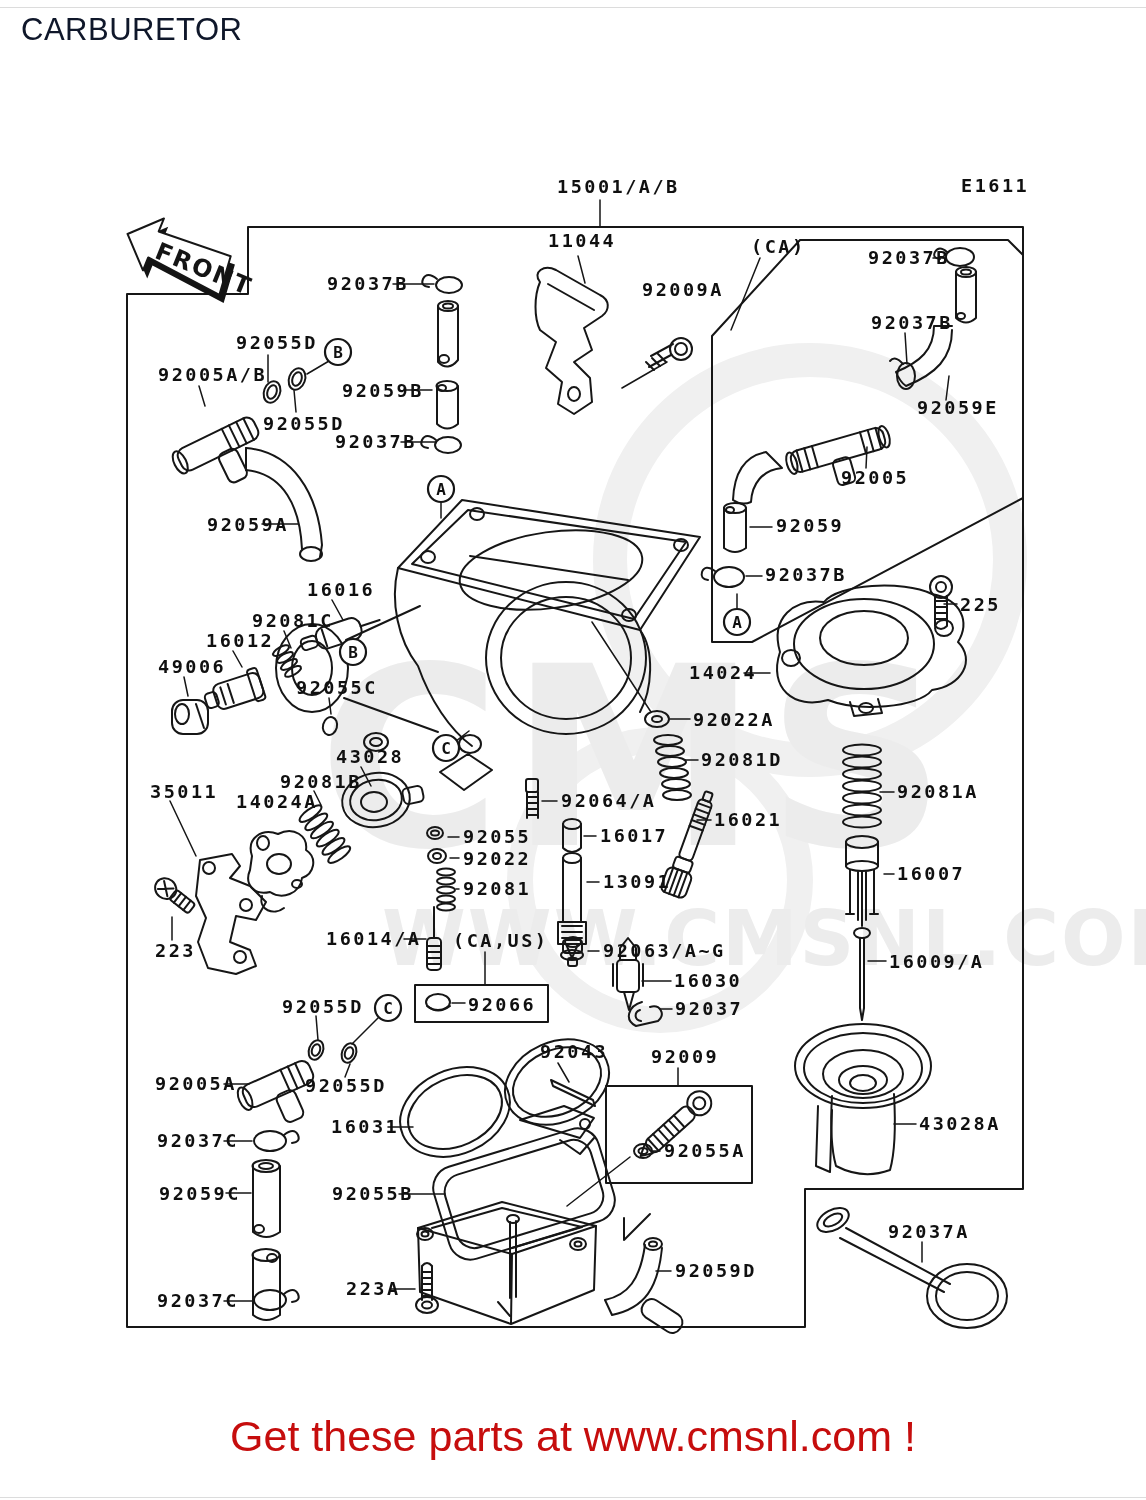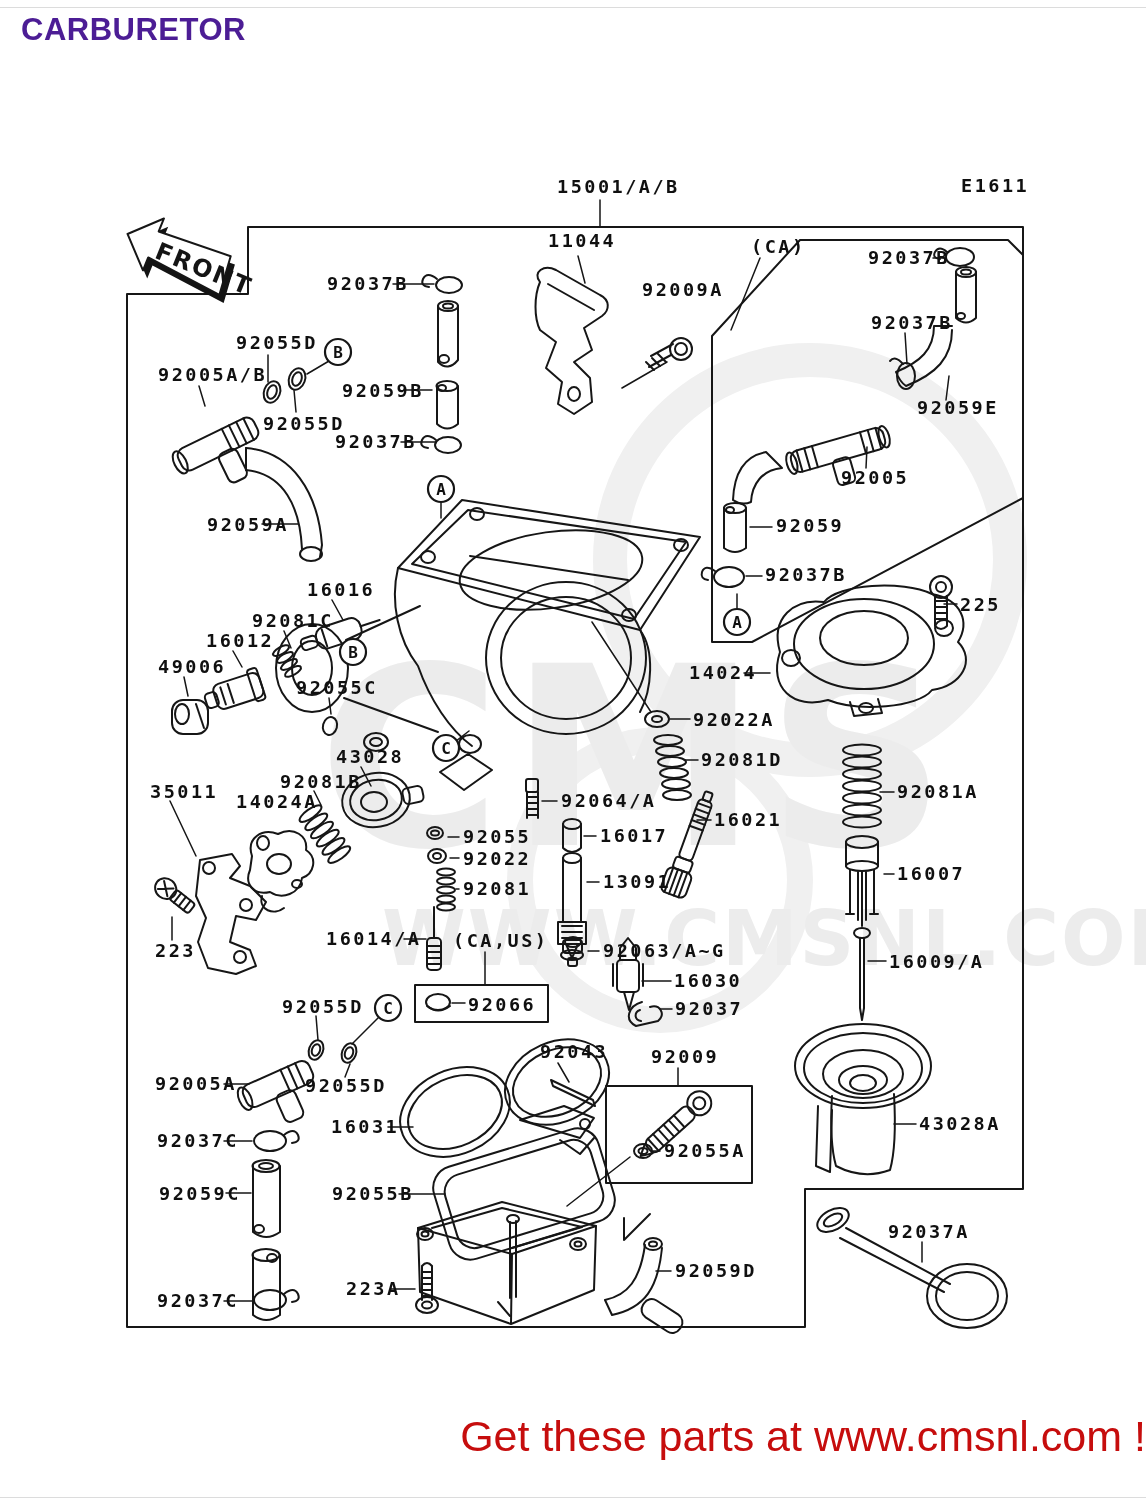--- a/index.html
+++ b/index.html
@@ -1,19 +1,19 @@
 <!DOCTYPE html>
 <html><head>
 <meta charset="utf-8">
 <style>
   html,body{margin:0;padding:0;background:#ffffff;}
   body{width:1146px;height:1500px;position:relative;font-family:"Liberation Sans",sans-serif;overflow:hidden;}
   .hairline{position:absolute;left:0;width:1146px;height:1px;background:#dcdcdc;}
-  #page-title{position:absolute;left:21px;top:12px;font-size:31px;color:#4c1d95;letter-spacing:.5px;font-weight:bold;}
-  #footer-text{position:absolute;left:0;top:1412px;width:1146px;text-align:right;font-size:43px;color:#c60d0d;}
+  #page-title{position:absolute;left:21px;top:12px;font-size:31px;color:#0f172a;letter-spacing:.5px;}
+  #footer-text{position:absolute;left:0;top:1412px;width:1146px;text-align:center;font-size:43px;color:#c60d0d;}
   #diagram-svg{position:absolute;left:0;top:0;}
   .ln{fill:none;stroke:#161616;stroke-width:2;stroke-linecap:round;stroke-linejoin:round;}
   .lnf{fill:#ffffff;stroke:#161616;stroke-width:2;stroke-linejoin:round;}
   .thin{stroke-width:1.5;}
   .plabel{font-family:"DejaVu Sans Mono",monospace;font-weight:700;font-size:18.5px;letter-spacing:2.5px;fill:#101010;}
   .marker-circle{fill:#ffffff;stroke:#161616;stroke-width:2.2;}
   .marker-letter{font-family:"DejaVu Sans Mono",monospace;font-weight:700;font-size:16px;fill:#101010;text-anchor:middle;}
   .wm{fill:#ececec;font-family:"DejaVu Sans",sans-serif;font-weight:700;}
   .wmc{fill:none;stroke:#f0f0f0;}
   .front-txt{font-family:"DejaVu Sans",sans-serif;font-weight:700;font-size:24px;letter-spacing:2px;fill:#141414;}

